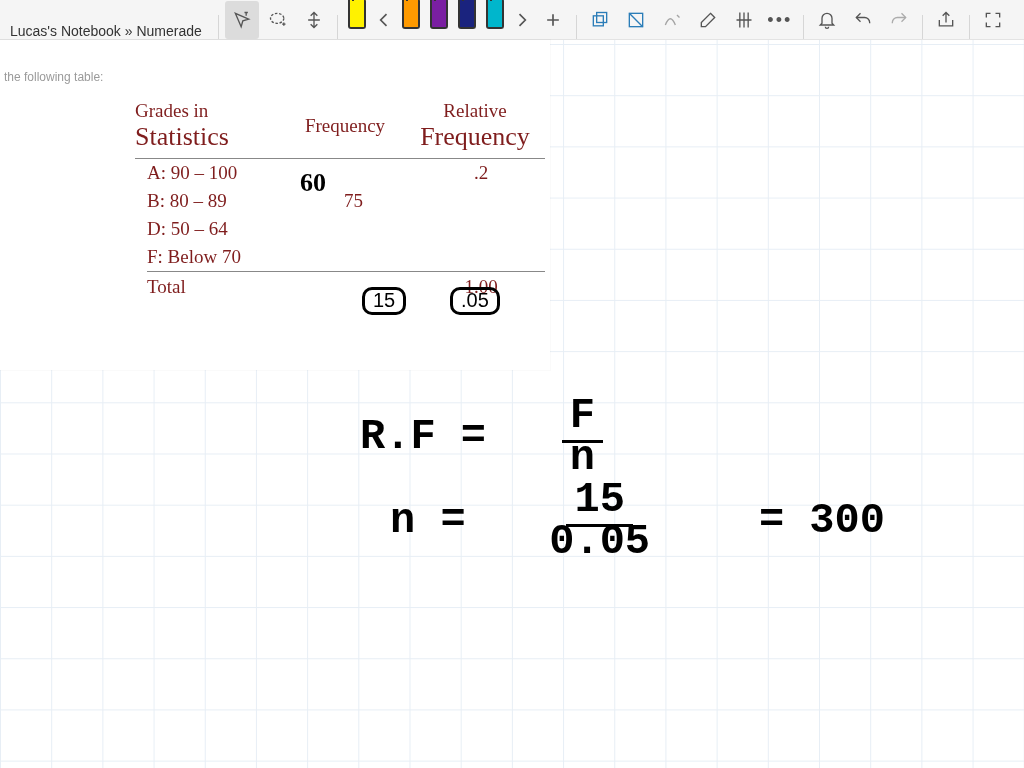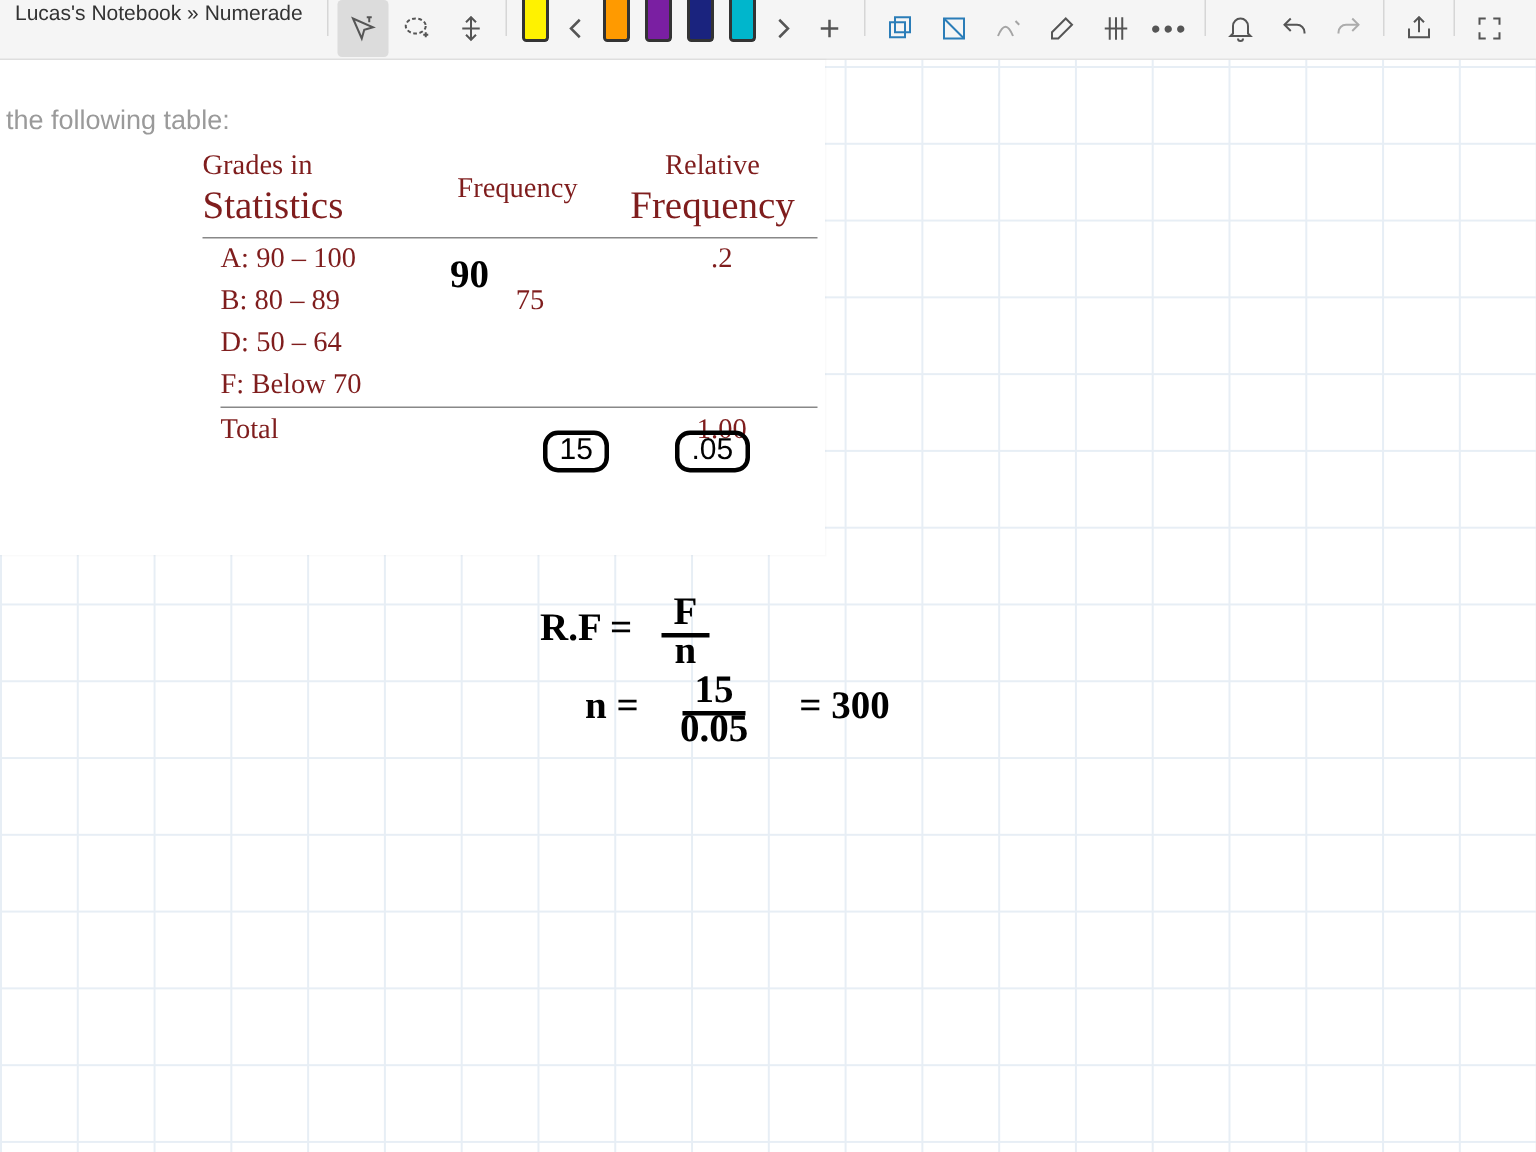--- a/index.html
+++ b/index.html
@@ -3,21 +3,21 @@
 <meta charset="utf-8">
 <style>
 * { box-sizing: border-box; margin: 0; padding: 0; }
 body {
   width: 1024px; height: 768px;
   font-family: -apple-system, "Segoe UI", Arial, sans-serif;
   background: #fff; overflow: hidden; position: relative;
 }
 .toolbar {
   height: 40px; background: #f5f5f5; border-bottom: 1px solid #e3e3e3;
-  display: flex; align-items: flex-start; padding: 0 6px; gap: 2px;
+  display: flex; align-items: flex-end; padding: 0 6px; gap: 2px;
 }
 .title { font-size: 14px; color: #333; padding: 0 10px 0 4px; white-space: nowrap; }
 .tb-btn {
   width: 34px; height: 38px; display: flex; align-items: center; justify-content: center;
   color: #555; cursor: pointer; border-radius: 3px;
 }
 .tb-btn.active { background: #dcdcdc; }
 .tb-btn svg { width: 20px; height: 20px; }
 .sep { width: 1px; height: 24px; background: #d6d6d6; margin: 0 4px; }
 .marker {
@@ -45,36 +45,36 @@
   background-image:
     linear-gradient(#e7eef5 1px, transparent 1px),
     linear-gradient(90deg, #e7eef5 1px, transparent 1px);
   background-size: 51.2px 51.2px;
   background-position: 0 4px;
 }
 .slide {
   position: absolute; top: 0; left: 0; width: 550px; height: 330px; background: #fff;
   box-shadow: 0 0 0 1px rgba(0,0,0,0.02);
 }
-.prompt { font-size: 18px; color: #9a9a9a; padding: 30px 0 0 4px; }
+.prompt { font-size: 12px; color: #9a9a9a; padding: 30px 0 0 4px; }
 .tbl { position: absolute; top: 60px; left: 135px; width: 410px;
   font-family: "Georgia", "Times New Roman", serif; font-size: 19px; color: #7f1d1d;
 }
 .tbl .hrow, .tbl .row { display: flex; }
 .tbl .c1 { width: 145px; } .tbl .c2 { width: 130px; text-align:center; } .tbl .c3{ width:130px; text-align:center;}
 .tbl .hdr { border-bottom: 1.5px solid #888; padding-bottom:6px;}
 .tbl .hdr .sub { display:block; font-size:26px;}
 .tbl .row { padding: 3px 0; margin-left: 12px; }
 .tbl .ftr { border-top: 1.5px solid #888; padding-top:4px;}
 .hand { font-family: "Segoe Script","Comic Sans MS",cursive; font-weight:700; color:#000;}
 .annot60 { position:absolute; top:128px; left:300px; font-size:26px; }
 .circle { border:3px solid #000; border-radius:10px; padding:0 8px 2px; display:inline-block; line-height:1;}
 .c15 { position:absolute; top:247px; left:362px; font-size:20px;}
 .c05 { position:absolute; top:247px; left:450px; font-size:20px;}
-.work { position:absolute; top:355px; left:360px; font-size:26px; line-height:1.0;}
+.work { position:absolute; top:355px; left:360px; font-size:42px; line-height:1.0;font-family:Liberation Mono, monospace;}
 .frac { display:inline-block; text-align:center; vertical-align: middle;}
 .frac .num { border-bottom:3px solid #000; padding:0 8px;}
 .frac .den { padding:0 8px;}
 </style>
 </head>
 <body>
 
 <div class="toolbar">
   <div class="title">Lucas's Notebook » Numerade</div>
   <div class="sep"></div>
@@ -228,21 +228,21 @@
           <div class="c2"></div>
           <div class="c3"></div>
         </div>
       <div class="row ftr">
           <div class="c1">Total</div>
           <div class="c2"></div>
           <div class="c3">1.00</div>
         </div>
     </div>
 
-    <div class="hand annot60">90</div>
+    <div class="hand annot60">60</div>
     <div class="c15"><span class="circle">15</span></div>
     <div class="c05"><span class="circle">.05</span></div>
   </div>
 
   <div class="hand work">
     <div>
       <span>R.F =</span>
       &nbsp;
       <span class="frac">
         <span class="num">F</span><br>

